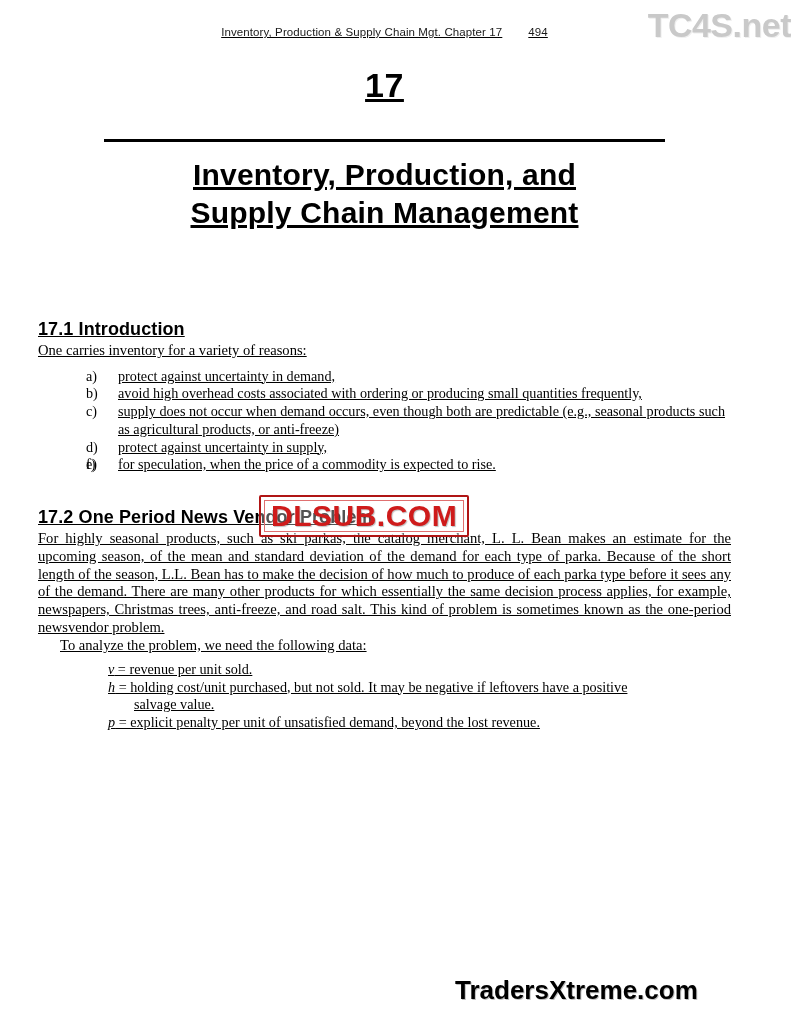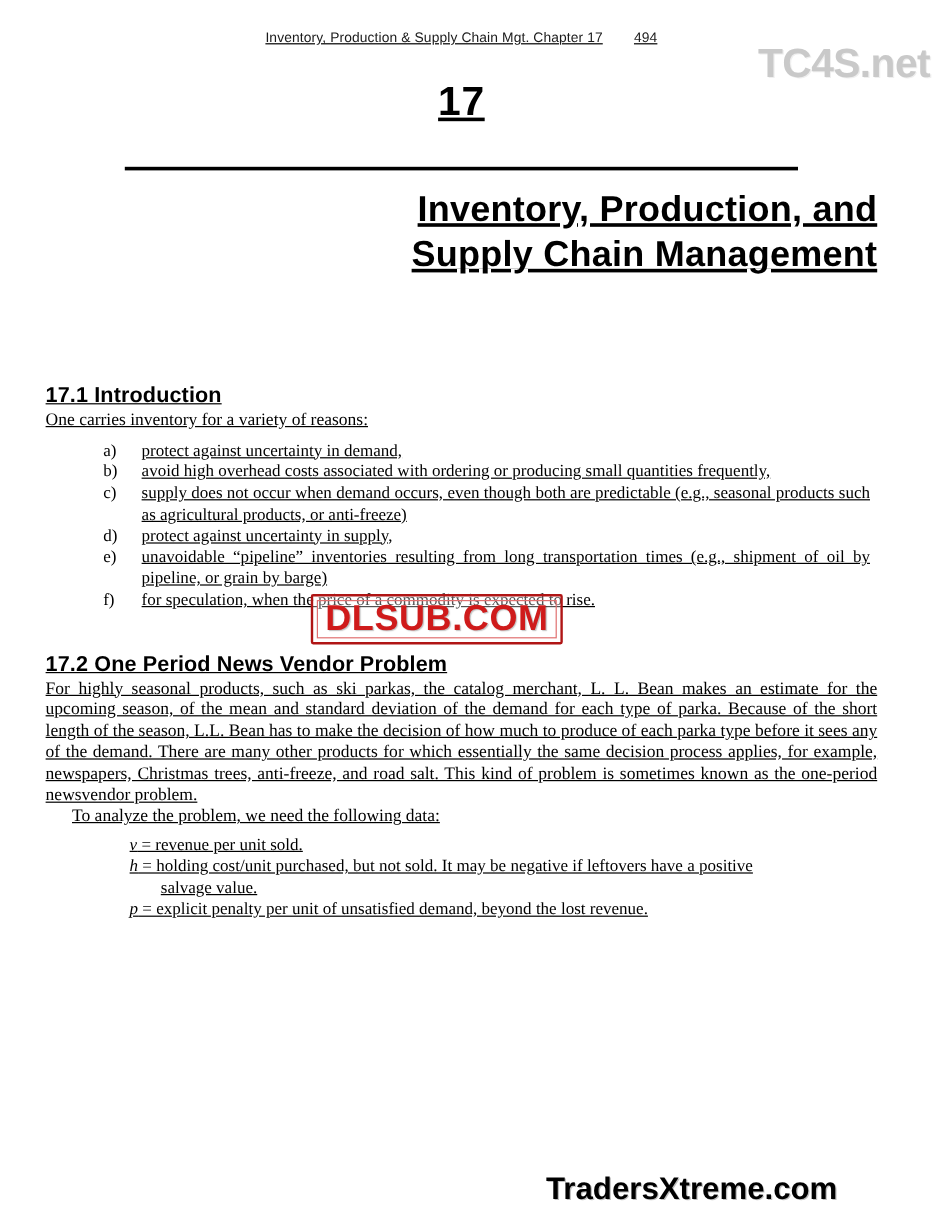--- a/index.html
+++ b/index.html
@@ -47,21 +47,21 @@
     margin-top: 28px;
     letter-spacing: 0.5px;
   }
 
   .rule {
     border-top: 3px solid #000;
     margin: 34px 66px 0 66px;
   }
 
   .chaptitle {
-    text-align: right;
+    text-align: center;
     font-family: "Liberation Sans", sans-serif;
     font-weight: bold;
     font-size: 30px;
     line-height: 1.28;
     margin-top: 14px;
     letter-spacing: 0.2px;
   }
 
   
   .section-head {
@@ -119,28 +119,27 @@
   .datalist li .cont {
     display: block;
     padding-left: 26px;
   }
   .ital { font-style: italic; }
 
   
   .wm-tc4s {
     position: absolute;
     top: 6px;
-    right: 16px;
+    right: 0;
     font-family: "Liberation Sans", sans-serif;
     font-weight: bold;
     font-size: 34px;
     color: #c9c9c9;
     letter-spacing: -0.5px;
     text-shadow: 1px 1px 0 #efefef;
-    margin-top: 28px;
   }
   .wm-dlsub {
     position: absolute;
     left: 259px;
     top: 495px;
     font-family: "Liberation Sans", sans-serif;
     font-weight: bold;
     font-size: 30px;
     color: #cf1b1b;
     letter-spacing: 0.5px;
@@ -189,21 +188,21 @@
 
   <div id="sec-intro-wrap">
     <h2 class="section-head">17.1 Introduction</h2>
     <p class="body">One carries inventory for a variety of reasons:</p>
 
     <ol class="alpha">
       <li><span class="lbl">a)</span><span>protect against uncertainty in demand,</span></li>
       <li><span class="lbl">b)</span><span>avoid high overhead costs associated with ordering or producing small quantities frequently,</span></li>
       <li><span class="lbl">c)</span><span>supply does not occur when demand occurs, even though both are predictable (e.g., seasonal products such as agricultural products, or anti-freeze)</span></li>
       <li><span class="lbl">d)</span><span>protect against uncertainty in supply,</span></li>
-      <li><span class="lbl">e)</span><span>unavoidable “pipeline” inventories resulting from long transportation times (e.g., shipment of oil by pipeline, or grain by barge)</span></li>
+      <li><span class="lbl">e)</span></li>
       <li><span class="lbl">f)</span><span>for speculation, when the price of a commodity is expected to rise.</span></li>
     </ol>
 
     <div class="gap-sm"></div>
   </div>
 
   <div id="sec-news-wrap">
     <h2 class="section-head">17.2 One Period News Vendor Problem</h2>
     <p class="body">For highly seasonal products, such as ski parkas, the catalog merchant, L. L. Bean makes an estimate for the upcoming season, of the mean and standard deviation of the demand for each type of parka. Because of the short length of the season, L.L. Bean has to make the decision of how much to produce of each parka type before it sees any of the demand. There are many other products for which essentially the same decision process applies, for example, newspapers, Christmas trees, anti-freeze, and road salt. This kind of problem is sometimes known as the one-period newsvendor problem.</p>
     <p class="body indent">To analyze the problem, we need the following data:</p>

